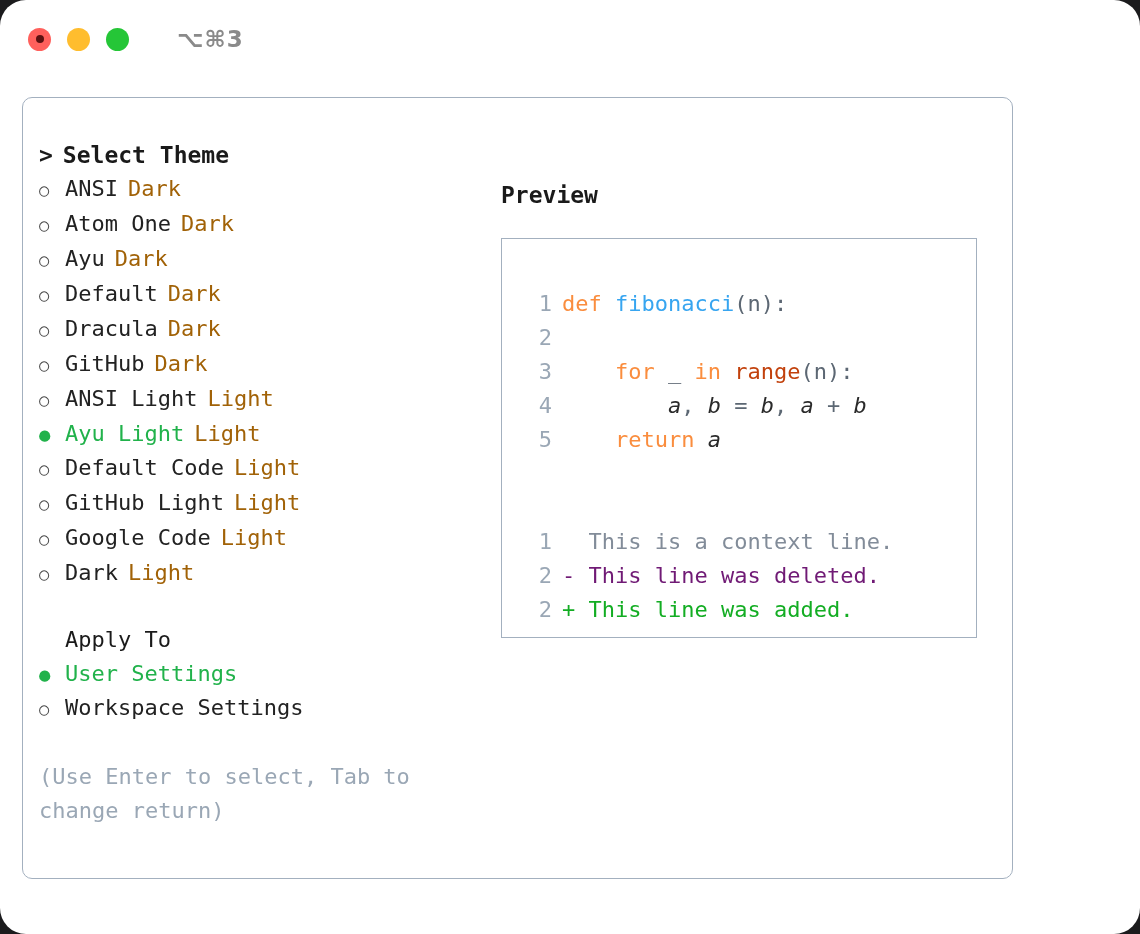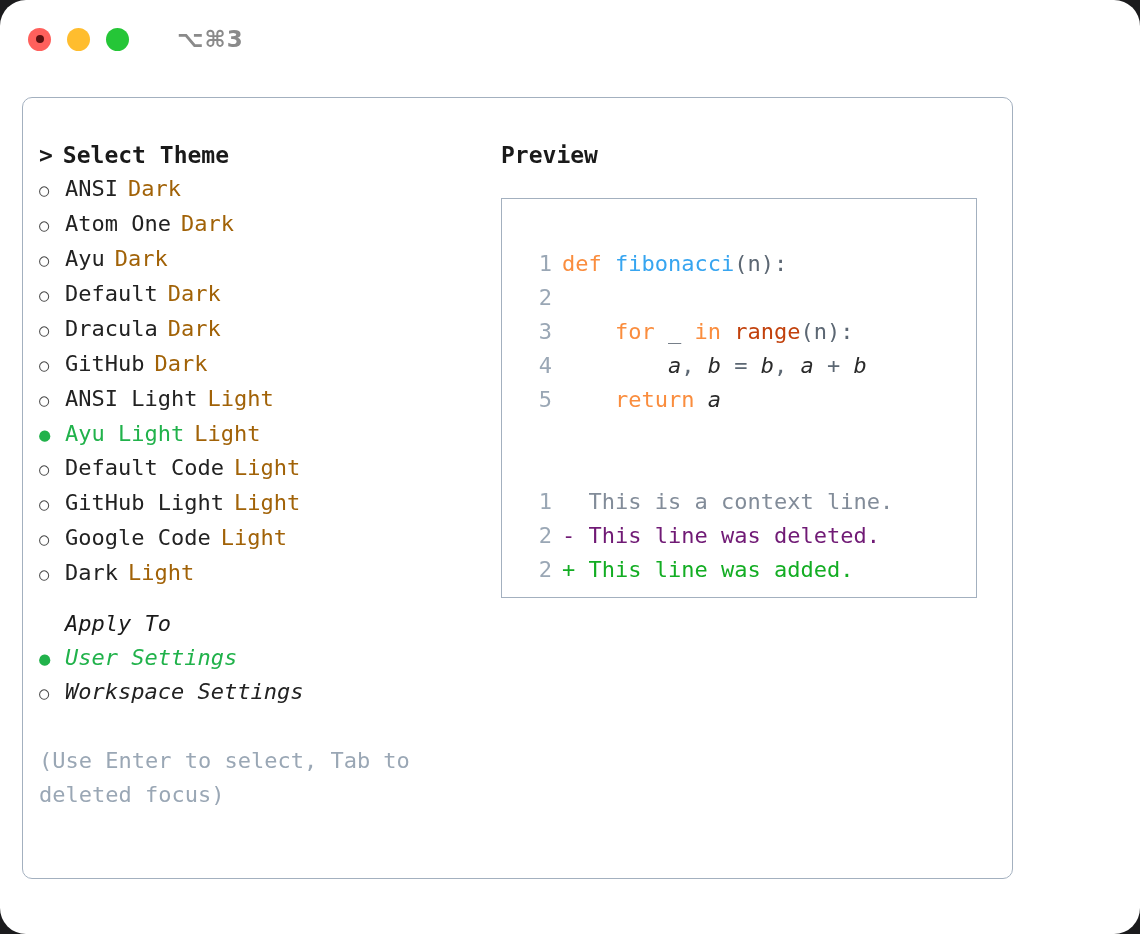--- a/index.html
+++ b/index.html
@@ -123,36 +123,37 @@
   .opt-badge { color: #a16207; margin-left: 10px; }
 
   .plain-header {
     font-size: 22px;
     color: #1a1a1a;
     line-height: 34px;
     padding-left: 26px;
     white-space: pre;
   }
 
-  #apply-block { margin-top: 16px; font-style: italic; }
+  #apply-block { margin-top: 32px; }
 
   #hint {
     margin-top: 34px;
     font-size: 22px;
     line-height: 34px;
     color: #9aa7b5;
     width: 400px;
   }
 
   
   #preview-title {
     font-size: 23px;
     font-weight: 700;
     color: #1a1a1a;
     line-height: 34px;
+    margin-top: 40px;
   }
   #preview-panel {
     margin-top: 26px;
     width: 476px;
     height: 400px;
     border: 1.5px solid #a3b0bf;
     box-sizing: border-box;
     padding: 48px 0 0 0;
   }
   .code-line {
@@ -222,21 +223,21 @@
         </div>
 
       <div id="apply-block">
         <div class="plain-header">Apply To</div>
         <div id="apply-list">
             <div class="opt-row"><span class="bullet sel">●</span><span class="opt-name sel">User Settings</span></div>
             <div class="opt-row"><span class="bullet">○</span><span class="opt-name">Workspace Settings</span></div>
           </div>
       </div>
 
-      <div id="hint">(Use Enter to select, Tab to deleted focus)</div>
+      <div id="hint">(Use Enter to select, Tab to change return)</div>
     </div>
 
     <div id="right-col">
       <div id="preview-title">Preview</div>
 
       <div id="preview-panel">
         <div id="code-block">
             <div class="code-line"><span class="gutter">1</span><span class="code-body"><span class="tok-kw">def </span><span class="tok-fn">fibonacci</span><span class="tok-punc">(n):</span></span></div>
             <div class="code-line"><span class="gutter">2</span></div>
             <div class="code-line"><span class="gutter">3</span><span class="code-body"><span class="tok-punc">    </span><span class="tok-kw">for</span><span class="tok-punc"> _ </span><span class="tok-kw">in</span><span class="tok-punc"> </span><span class="tok-bi">range</span><span class="tok-punc">(n):</span></span></div>

